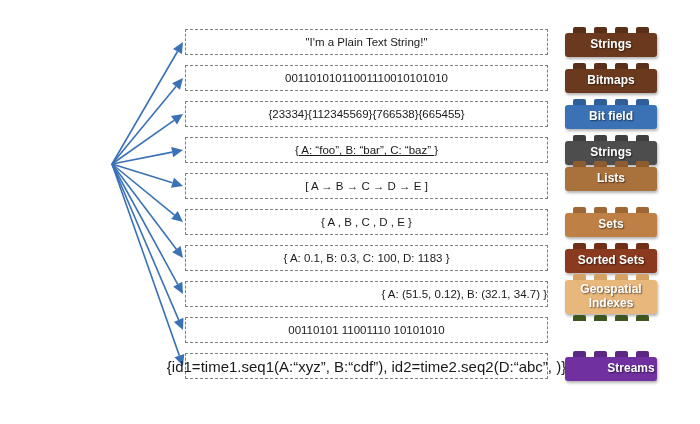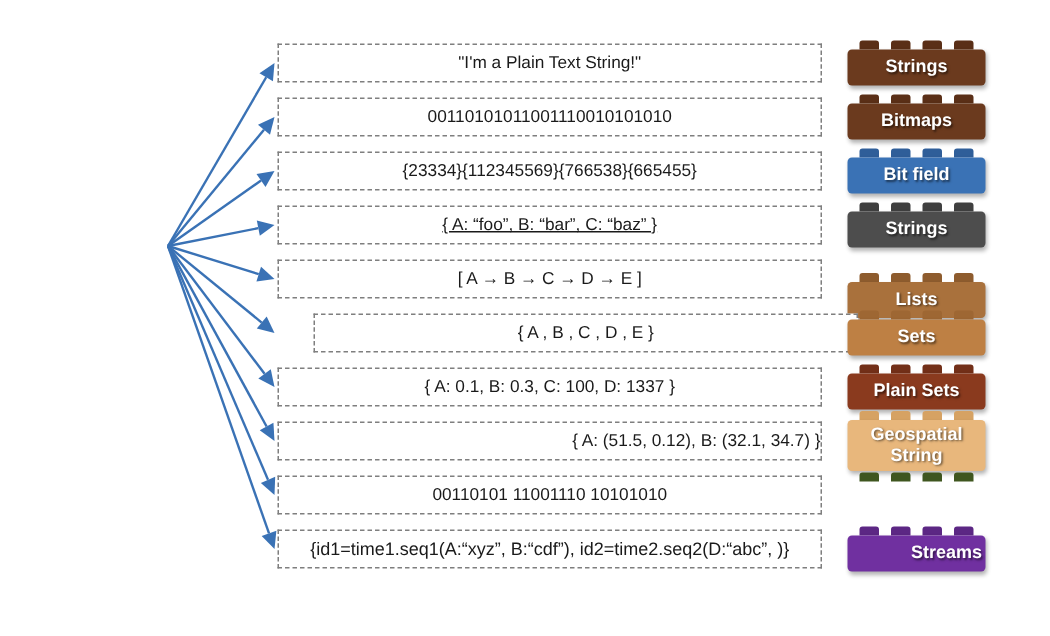--- a/index.html
+++ b/index.html
@@ -38,21 +38,21 @@
     position:absolute;
     left:185px;width:363px;
     border:1px dashed #7f7f7f;
     background:#ffffff;
     box-sizing:border-box;
     display:flex;align-items:center;justify-content:center;
     color:#1a1a1a;
     font-size:11.5px;
     white-space:nowrap;
   }
-  .value-box.small{font-size:12px;}
+  .value-box.small{font-size:15px;}
 
   
   .brick-wrap{
     position:absolute;
     left:565px;width:92px;
   }
   .studs{
     position:relative;height:6px;width:92px;
     display:flex;justify-content:space-around;align-items:flex-end;
     padding:0 4px;box-sizing:border-box;
@@ -161,71 +161,71 @@
           <div class="stud" style="background: rgb(63, 63, 63);"></div>
           <div class="stud" style="background: rgb(63, 63, 63);"></div>
         </div>
         <div class="brick-body" style="background: rgb(77, 77, 77); height: 24px;">
           <span class="btxt">Strings</span>
         </div>
       </div>
       <div class="value-box" style="top: 173px; height: 26px;">
         <span>[ A → B → C → D → E ]</span>
       </div>
-      <div class="brick-wrap" style="top: 182px;">
+      <div class="brick-wrap" style="top: 161px;">
         <div class="studs">
           <div class="stud" style="background: rgb(142, 92, 46);"></div>
           <div class="stud" style="background: rgb(142, 92, 46);"></div>
           <div class="stud" style="background: rgb(142, 92, 46);"></div>
           <div class="stud" style="background: rgb(142, 92, 46);"></div>
         </div>
         <div class="brick-body" style="background: rgb(169, 113, 60); height: 24px;">
           <span class="btxt">Lists</span>
         </div>
       </div>
-      <div class="value-box" style="top: 209px; height: 26px; margin-left: 24px;">
+      <div class="value-box" style="top: 209px; height: 26px;">
         <span>{  A , B , C , D , E  }</span>
       </div>
       <div class="brick-wrap" style="top: 207px;">
         <div class="studs">
           <div class="stud" style="background: rgb(158, 103, 51);"></div>
           <div class="stud" style="background: rgb(158, 103, 51);"></div>
           <div class="stud" style="background: rgb(158, 103, 51);"></div>
           <div class="stud" style="background: rgb(158, 103, 51);"></div>
         </div>
         <div class="brick-body" style="background: rgb(190, 128, 68); height: 24px;">
           <span class="btxt">Sets</span>
         </div>
       </div>
       <div class="value-box" style="top: 245px; height: 26px;">
-        <span>{ A: 0.1, B: 0.3, C: 100, D: 1337 }</span>
+        <span>{ A: 0.1, B: 0.3, C: 100, D: 1183 }</span>
       </div>
       <div class="brick-wrap" style="top: 243px;">
         <div class="studs">
           <div class="stud" style="background: rgb(114, 47, 24);"></div>
           <div class="stud" style="background: rgb(114, 47, 24);"></div>
           <div class="stud" style="background: rgb(114, 47, 24);"></div>
           <div class="stud" style="background: rgb(114, 47, 24);"></div>
         </div>
         <div class="brick-body" style="background: rgb(138, 58, 30); height: 24px;">
-          <span class="btxt">Plain Sets</span>
+          <span class="btxt">Sorted Sets</span>
         </div>
       </div>
       <div class="value-box" style="top: 281px; height: 26px; justify-content: flex-end;">
         <span>{ A: (51.5, 0.12), B: (32.1, 34.7)  }</span>
       </div>
       <div class="brick-wrap" style="top: 274px;">
         <div class="studs">
           <div class="stud" style="background: rgb(214, 162, 99);"></div>
           <div class="stud" style="background: rgb(214, 162, 99);"></div>
           <div class="stud" style="background: rgb(214, 162, 99);"></div>
           <div class="stud" style="background: rgb(214, 162, 99);"></div>
         </div>
         <div class="brick-body" style="background: rgb(232, 183, 124); height: 34px;">
-          <span class="btxt">Geospatial String</span>
+          <span class="btxt">Geospatial Indexes</span>
         </div>
       </div>
       <div class="value-box" style="top: 317px; height: 26px;">
         <span>00110101 11001110 10101010</span>
       </div>
       <div class="brick-wrap" style="top: 315px;">
         <div class="studs">
           <div class="stud" style="background: rgb(63, 86, 31);"></div>
           <div class="stud" style="background: rgb(63, 86, 31);"></div>
           <div class="stud" style="background: rgb(63, 86, 31);"></div>

